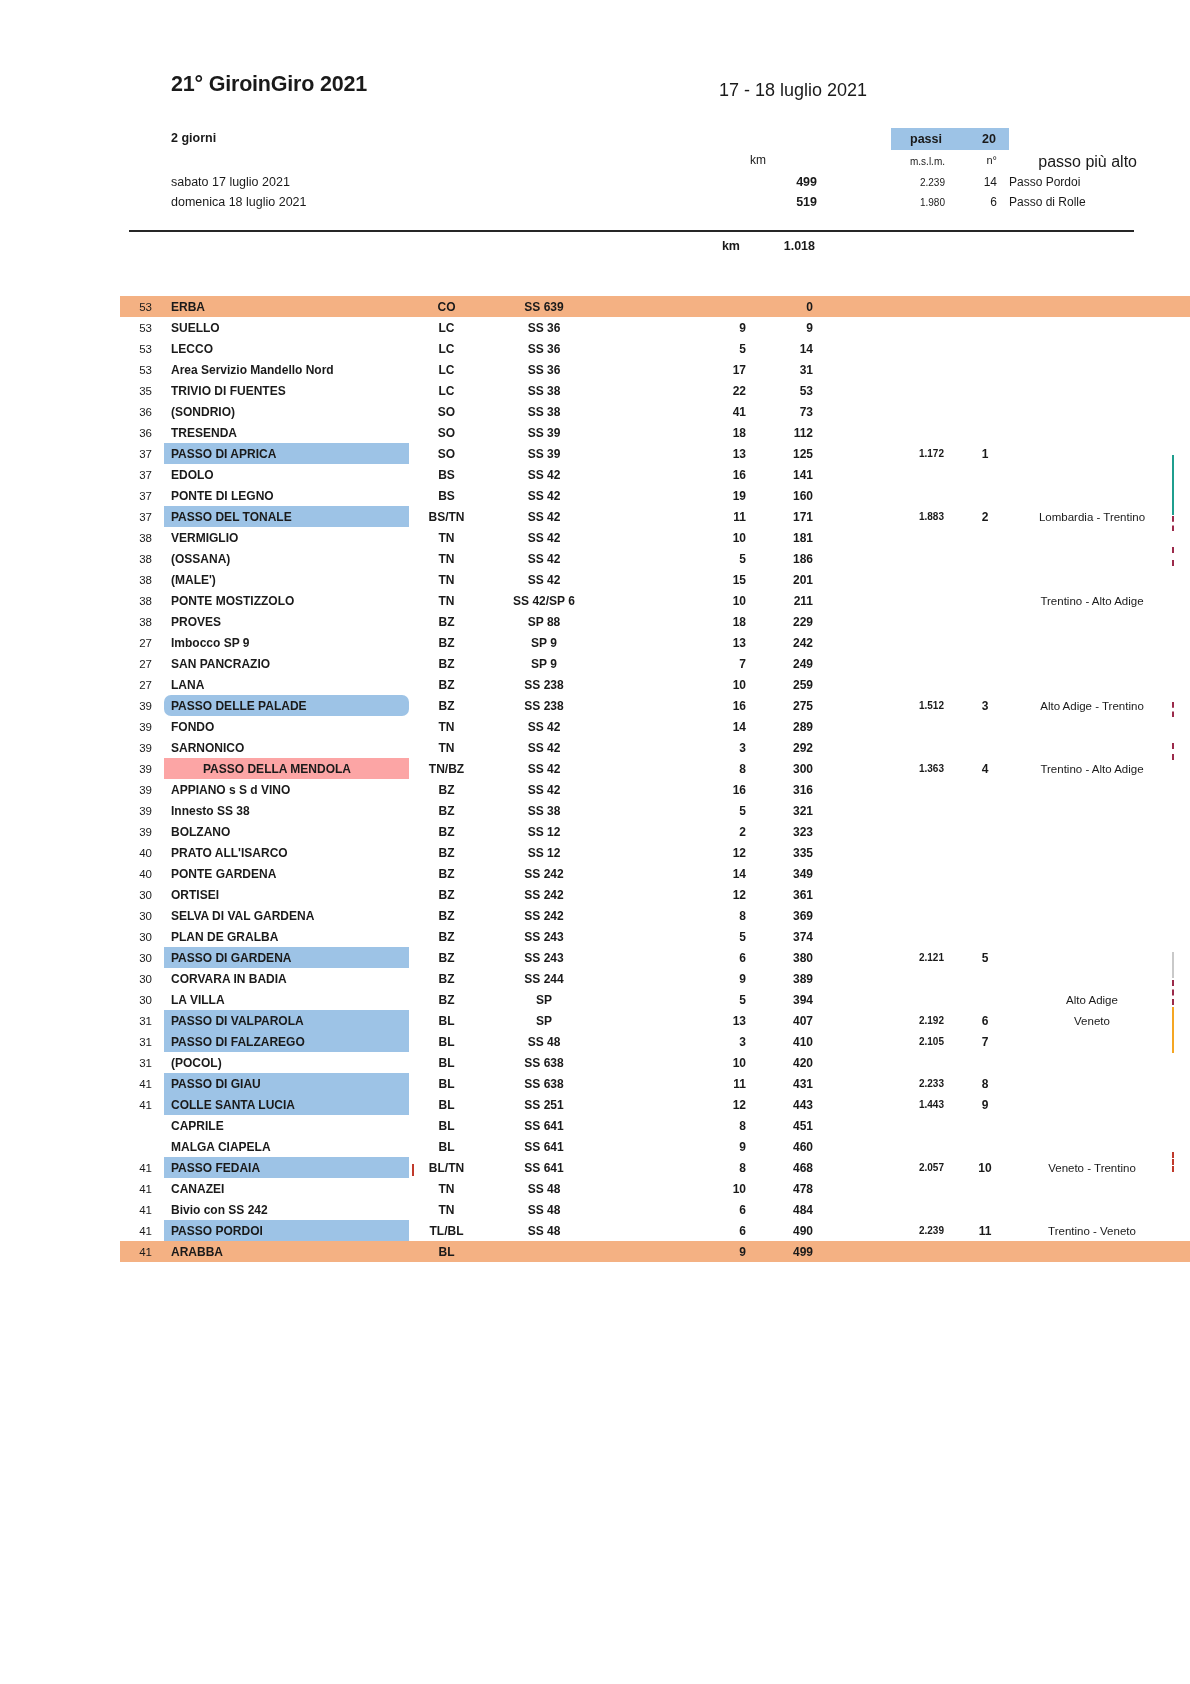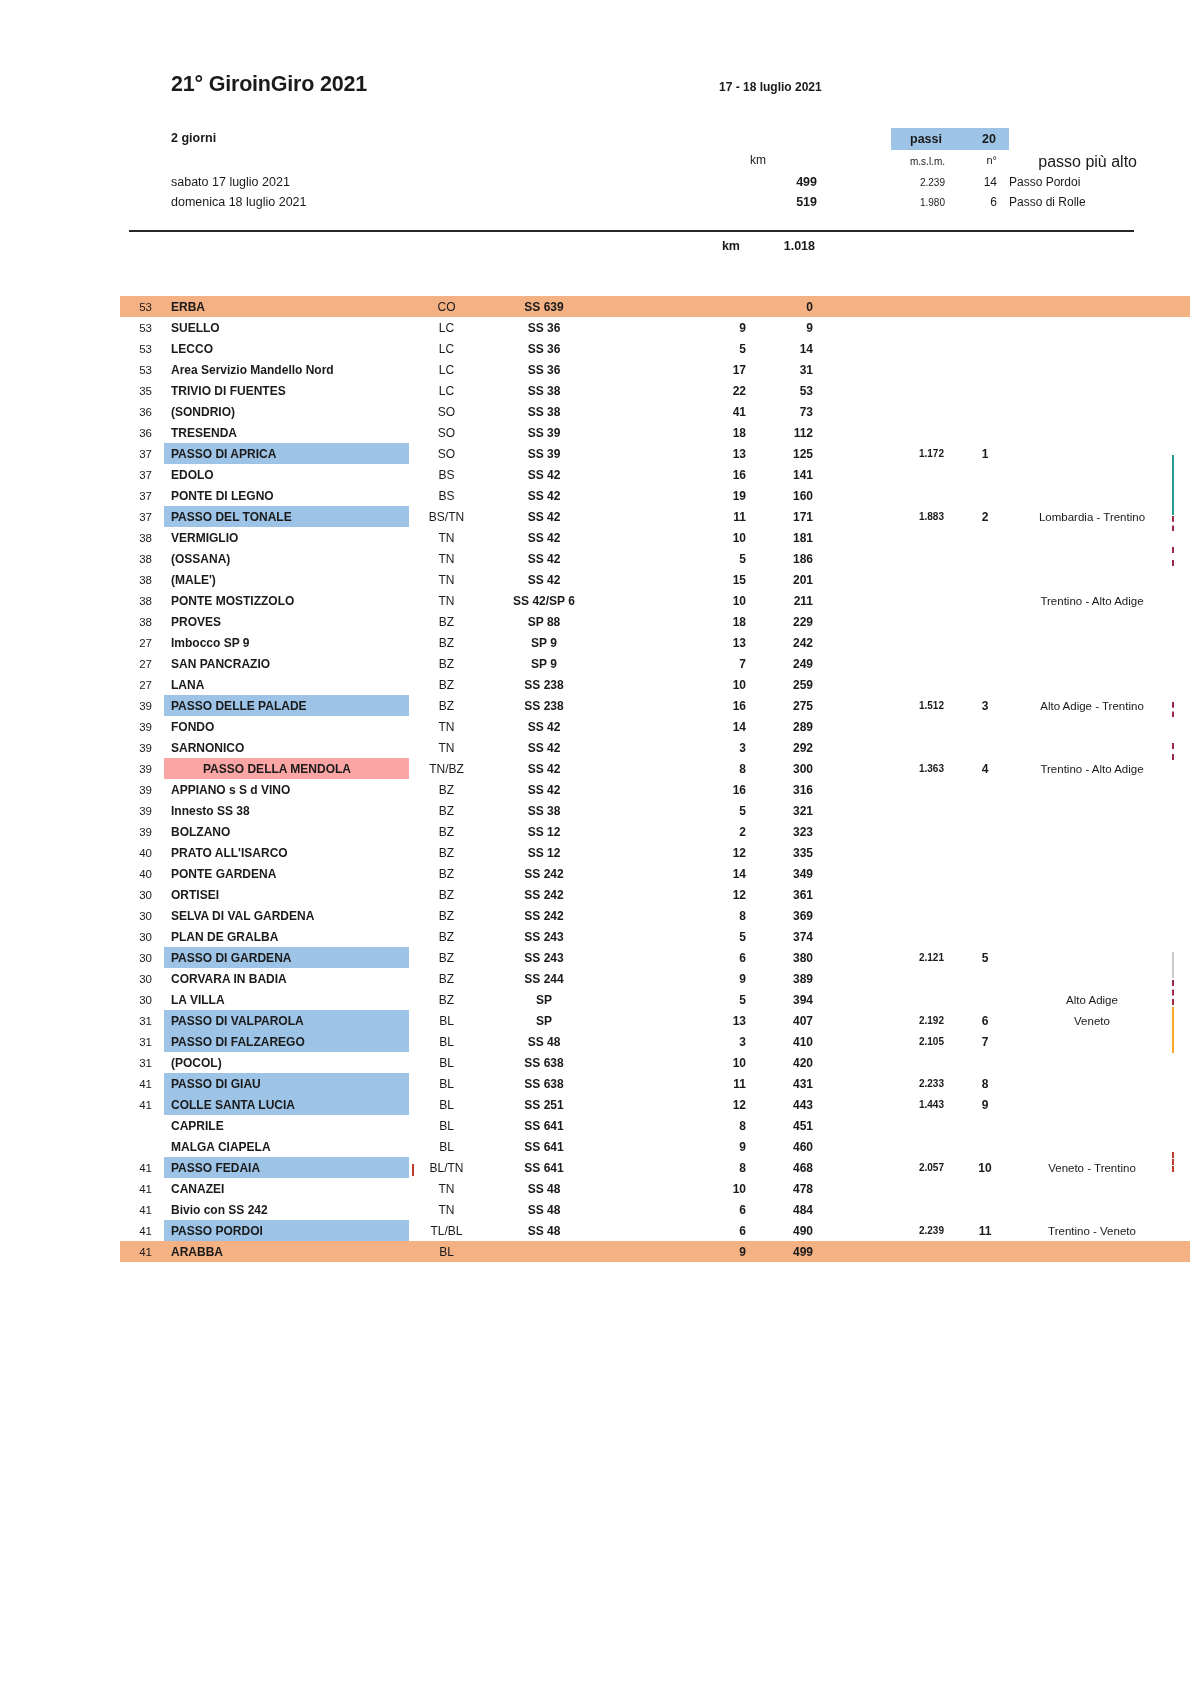--- a/index.html
+++ b/index.html
@@ -1,21 +1,21 @@
 <!DOCTYPE html>
 <html><head>
 <meta charset="utf-8">
 <style>
   html,body{margin:0;padding:0;}
   body{width:1190px;height:1684px;background:#ffffff;font-family:"Liberation Sans",sans-serif;color:#1a1a1a;}
   *{box-sizing:border-box;}
   .page{position:relative;width:1190px;height:1420px;background:#fff;overflow:hidden;margin-left:34px;}
   .abs{position:absolute;}
   .title{left:137px;top:72px;font-size:21.5px;font-weight:700;letter-spacing:-0.2px;}
-  .date{left:685px;top:80px;font-size:12px;font-weight:700;}
+  .date{left:685px;top:80px;font-size:18px;font-weight:400;}
   .days-label{left:137px;top:131px;font-size:12.5px;font-weight:700;}
   .passi-cell{left:857px;top:128px;width:118px;height:22px;display:flex;justify-content:space-between;align-items:center;padding:0 13px 0 19px;font-size:12.5px;font-weight:700;}
   .hdr-km{left:660px;top:153px;width:72px;text-align:right;font-size:12px;}
   .hdr-mslm{left:820px;top:156px;width:91px;text-align:right;font-size:10px;}
   .hdr-n{left:920px;top:154px;width:43px;text-align:right;font-size:11px;}
   .hdr-highest{left:1000px;top:153px;width:103px;text-align:right;font-size:16px;}
   .day-label{left:137px;font-size:12.5px;}
   .day-km{left:711px;width:72px;text-align:right;font-size:12.5px;font-weight:700;}
   .day-mslm{left:820px;width:91px;text-align:right;font-size:10px;}
   .day-n{left:920px;width:43px;text-align:right;font-size:12px;}
@@ -24,21 +24,21 @@
   .r2{top:195px;} .r2n{top:197px;}
   .rule{left:95px;top:230px;width:1005px;height:2px;background:#262626;}
   .total-label{left:646px;top:239px;width:60px;text-align:right;font-size:12.5px;font-weight:700;}
   .total-value{left:709px;top:239px;width:72px;text-align:right;font-size:12.5px;font-weight:700;}
   #rows{position:absolute;left:86px;top:296px;width:1100px;}
   .row{display:flex;height:21px;}
   .c{display:flex;align-items:center;overflow:hidden;white-space:nowrap;}
   .c.num{width:32px;justify-content:flex-end;font-weight:400;font-size:11.5px;}
   .c.sp{width:12px;}
   .c.name{width:245px;padding-left:7px;font-size:12px;font-weight:700;}
-  .c.prov{width:75px;justify-content:center;font-size:12px;font-weight:400;text-align:center;}
+  .c.prov{width:75px;justify-content:center;font-size:12px;font-weight:700;text-align:center;}
   .c.road{width:120px;justify-content:center;font-size:12px;font-weight:700;}
   .c.leg{width:143px;justify-content:flex-end;padding-right:1px;font-size:12px;font-weight:700;}
   .c.cum{width:67px;justify-content:flex-end;padding-right:1px;font-size:12px;font-weight:700;}
   .c.elev{width:131px;justify-content:flex-end;padding-right:1px;font-size:10px;font-weight:700;}
   .c.n{width:80px;justify-content:center;font-size:12px;font-weight:700;}
   .c.region{width:134px;justify-content:center;font-size:11.5px;font-weight:400;}
   .c.fill{flex:1;}
   .mark{position:absolute;width:0;}
 </style>
 </head>
@@ -322,21 +322,21 @@
         <div class="c leg">10</div>
         <div class="c cum">259</div>
         <div class="c elev"></div>
         <div class="c n"></div>
         <div class="c region"></div>
         <div class="c fill"></div>
       </div>
       <div class="row">
         <div class="c num">39</div>
         <div class="c sp"></div>
-        <div class="c name" style="background: rgb(157, 195, 230);">PASSO DELLE PALADE</div>
+        <div class="c name" style="background: rgb(157, 195, 230); border-radius: 7px;">PASSO DELLE PALADE</div>
         <div class="c prov">BZ</div>
         <div class="c road">SS 238</div>
         <div class="c leg">16</div>
         <div class="c cum">275</div>
         <div class="c elev">1.512</div>
         <div class="c n">3</div>
         <div class="c region">Alto Adige - Trentino</div>
         <div class="c fill"></div>
       </div>
       <div class="row">

